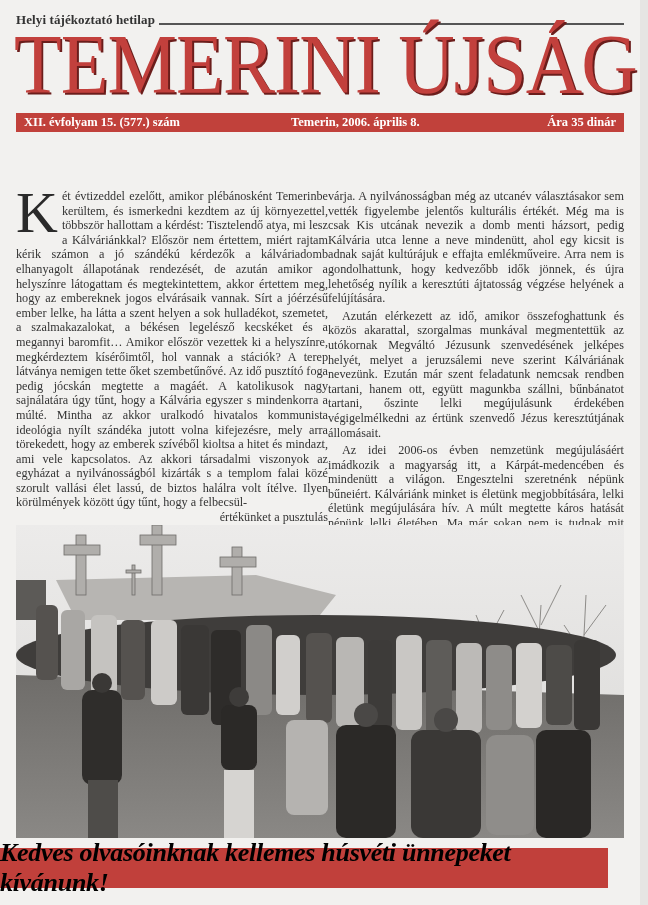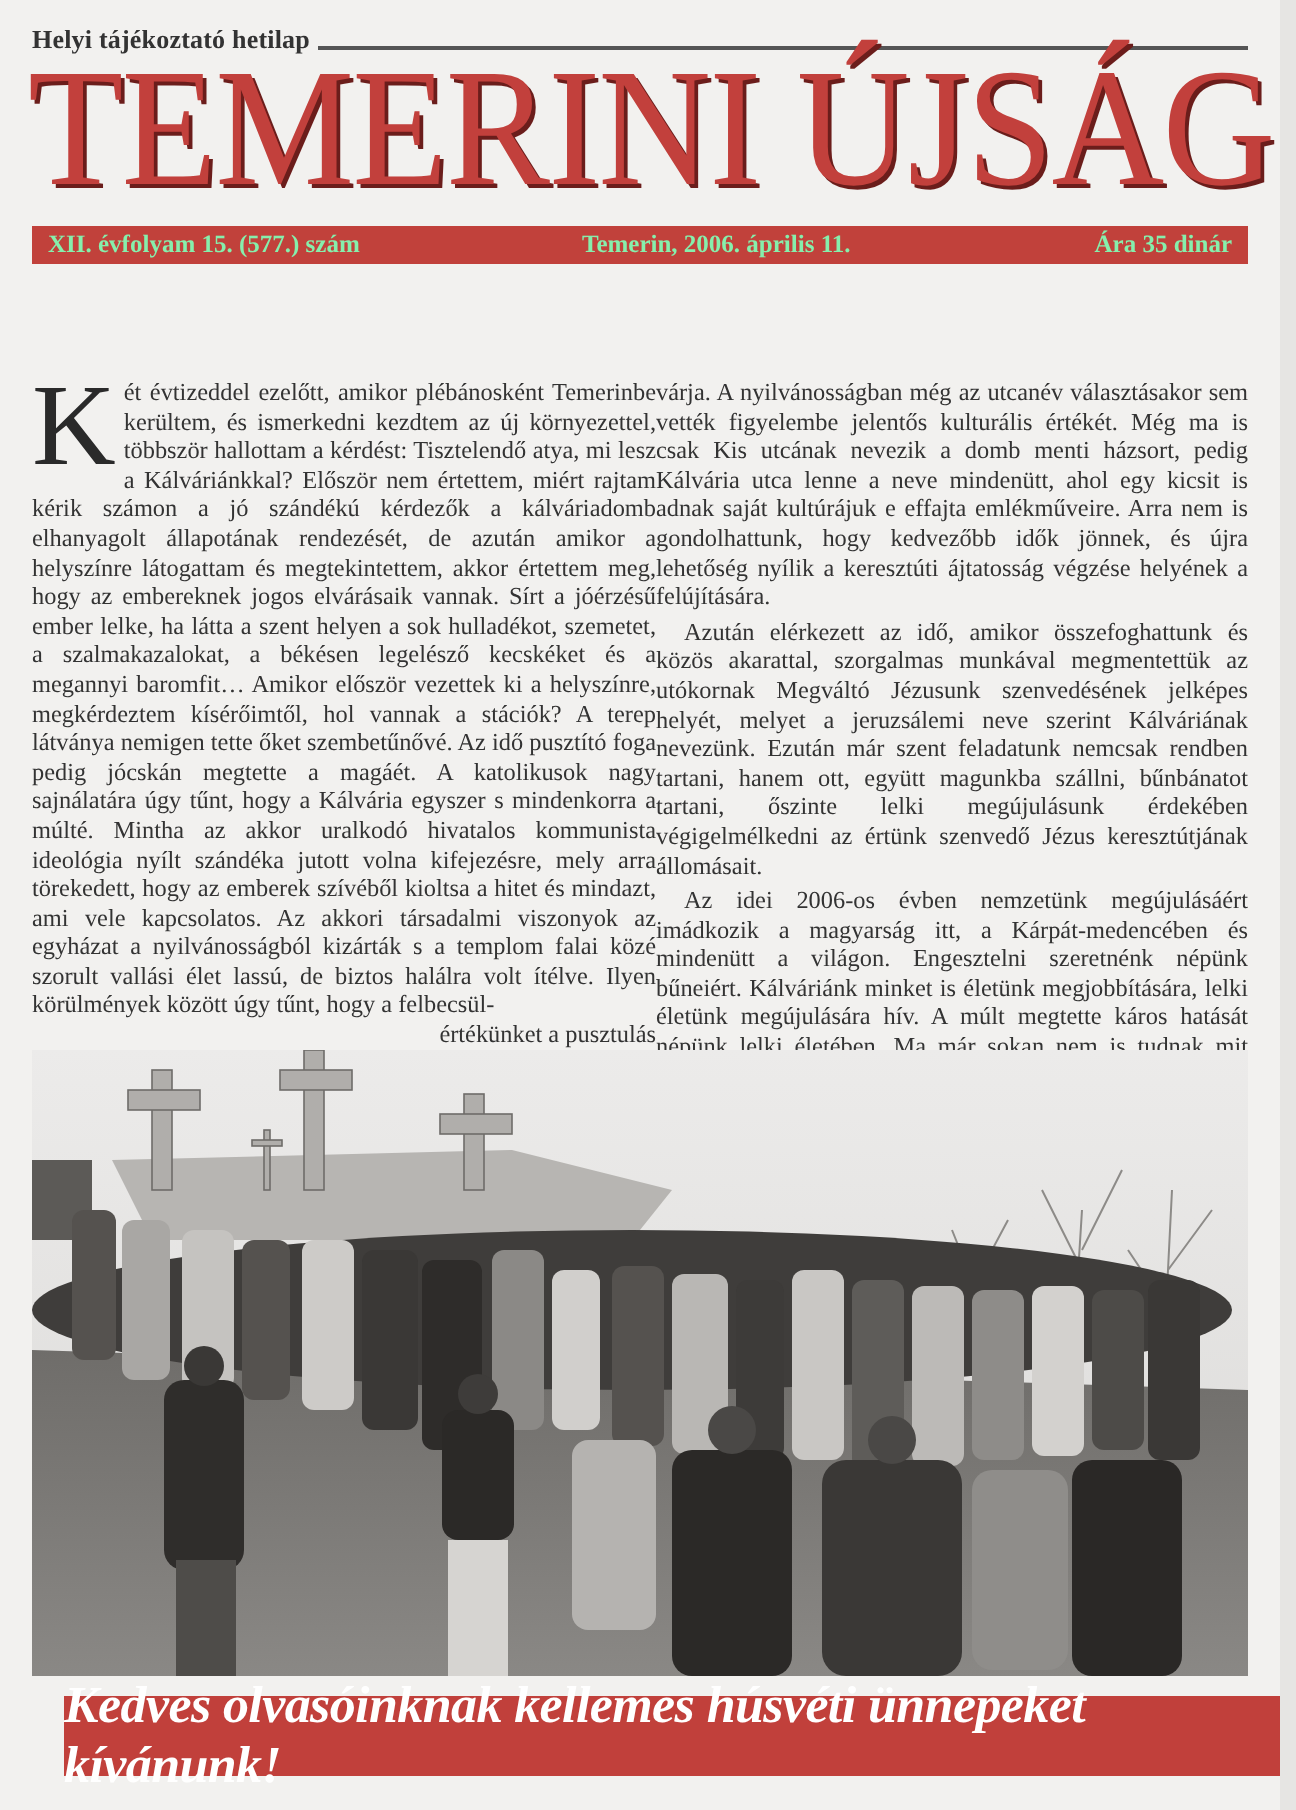--- a/index.html
+++ b/index.html
@@ -20,21 +20,21 @@
   .masthead {
     position: absolute; left: 14px; top: 22px; width: 612px; height: 86px;
     font-family: "Liberation Serif", serif; font-size: 84px; line-height: 86px;
     color: #c2403c; letter-spacing: -1px; white-space: nowrap;
     text-shadow: 2px 2px 0 #6b1d1b;
     transform: scaleX(0.93); transform-origin: left top;
   }
 
   .issue-bar {
     position: absolute; left: 16px; top: 113px; width: 608px; height: 19px;
-    background: #c1413b; color: #86efac; display: flex; align-items: center;
+    background: #c1413b; color: #ffffff; display: flex; align-items: center;
     font-weight: bold; font-size: 12.5px;
   }
   .issue-bar .left { margin-left: 8px; }
   .issue-bar .center { position: absolute; left: 275px; }
   .issue-bar .right { position: absolute; right: 8px; margin-left: 14px; }
 
   .headline {
     position: absolute; left: 0; top: 134px; width: 648px; text-align: center;
     font-weight: bold; font-size: 42px; line-height: 52px; color: #3a3a3a;
     letter-spacing: -0.5px;
@@ -49,42 +49,42 @@
   .tail-line { text-align: right; }
   .signature { text-align: right; font-weight: bold; margin-top: 6px; }
 
   .photo {
     position: absolute; left: 16px; top: 525px; width: 608px; height: 313px;
     overflow: hidden;
   }
   .photo svg { display: block; }
 
   .banner {
-    position: absolute; left: 32px; top: 848px; width: 608px; height: 40px;
-    background: #c1403b; color: #ffffff; display: flex; align-items: center; justify-content: center;
+    position: absolute; left: 0; top: 848px; width: 608px; height: 40px;
+    background: #c1403b; color: #000000; display: flex; align-items: center; justify-content: center;
     font-family: "Liberation Serif", serif; font-style: italic; font-weight: bold; font-size: 26px;
     letter-spacing: -0.3px;
   }
 </style>
 </head>
 <body>
 
 <div class="page">
   <div class="right-edge"></div>
 
   <div class="tagline-row">
     <span class="tagline">Helyi tájékoztató hetilap</span>
     <span class="tagline-rule"></span>
   </div>
 
   <div class="masthead">TEMERINI ÚJSÁG</div>
 
   <div class="issue-bar">
     <span class="left">XII. évfolyam 15. (577.) szám</span>
-    <span class="center">Temerin, 2006. április 11.</span>
+    <span class="center">Temerin, 2006. április 8.</span>
     <span class="right">Ára 35 dinár</span>
   </div>
 
 
   <div class="col col-left">
     <p><span class="dropcap">K</span><span>ét évtizeddel ezelőtt, amikor plébánosként Temerinbe kerültem, és ismerkedni kezdtem az új környezettel, többször hallottam a kérdést: Tisztelendő atya, mi lesz a Kálváriánkkal? Először nem értettem, miért rajtam kérik számon a jó szándékú kérdezők a kálváriadomb elhanyagolt állapotának rendezését, de azután amikor a helyszínre látogattam és megtekintettem, akkor értettem meg, hogy az embereknek jogos elvárásaik vannak. Sírt a jóérzésű ember lelke, ha látta a szent helyen a sok hulladékot, szemetet, a szalmakazalokat, a békésen legelésző kecskéket és a megannyi baromfit… Amikor először vezettek ki a helyszínre, megkérdeztem kísérőimtől, hol vannak a stációk? A terep látványa nemigen tette őket szembetűnővé. Az idő pusztító foga pedig jócskán megtette a magáét. A katolikusok nagy sajnálatára úgy tűnt, hogy a Kálvária egyszer s mindenkorra a múlté. Mintha az akkor uralkodó hivatalos kommunista ideológia nyílt szándéka jutott volna kifejezésre, mely arra törekedett, hogy az emberek szívéből kioltsa a hitet és mindazt, ami vele kapcsolatos. Az akkori társadalmi viszonyok az egyházat a nyilvánosságból kizárták s a templom falai közé szorult vallási élet lassú, de biztos halálra volt ítélve. Ilyen körülmények között úgy tűnt, hogy a felbecsül-</span></p>
     <p class="tail-line">értékünket a pusztulás</p>
   </div>
 
   <div class="col col-right">

